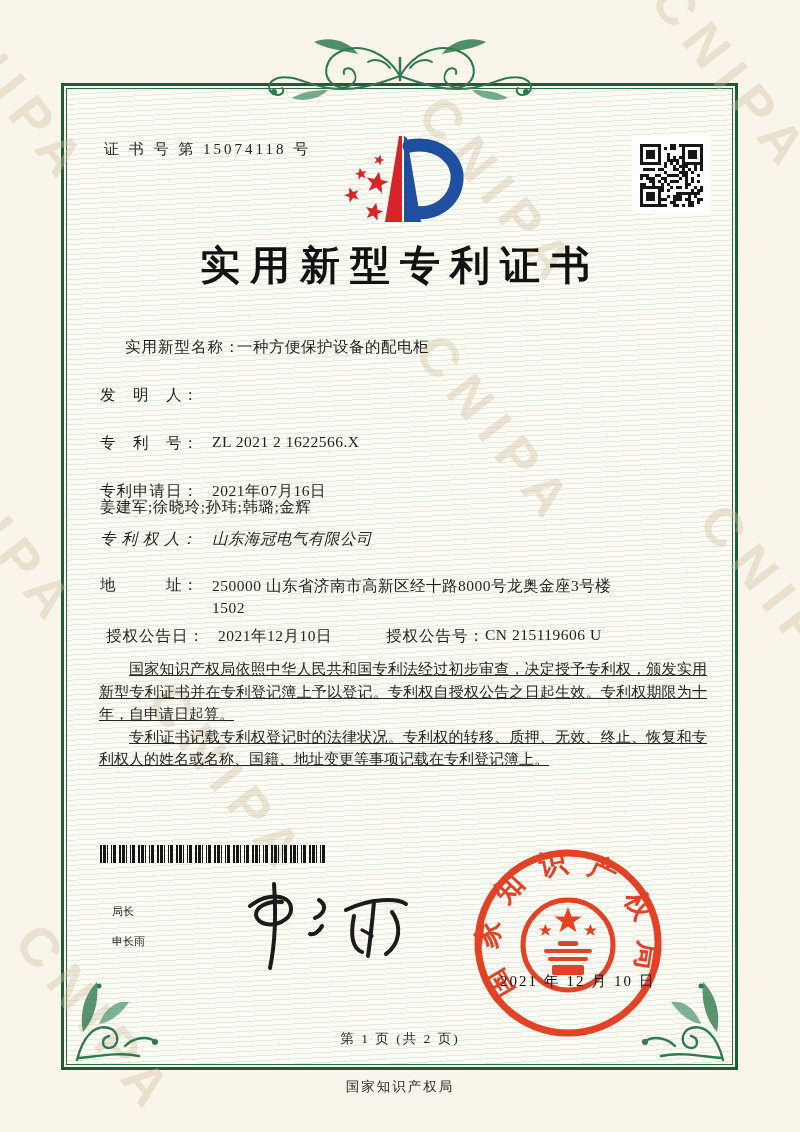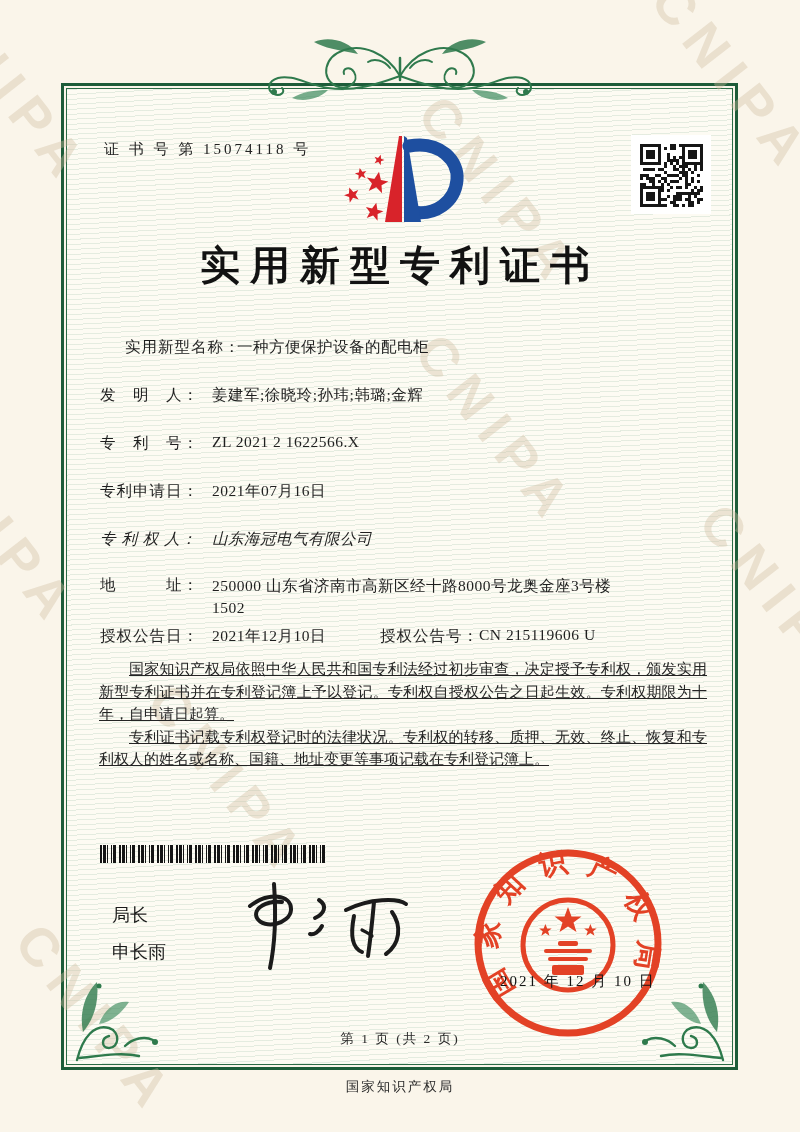--- a/index.html
+++ b/index.html
@@ -58,24 +58,24 @@
   .qr i{display:block;}
   .qr i.d{background:#161616;}
   .title{
     position:absolute;left:0;top:238px;width:800px;
     text-align:center;font-size:40px;font-weight:bold;
     letter-spacing:10px;color:#121212;
   }
   .row{position:absolute;left:100px;display:flex;font-size:15.5px;color:#1f1f1f;}
   .row .lab{width:112px;flex:0 0 112px;letter-spacing:1px;white-space:nowrap;}
   .row .val{letter-spacing:0.5px;}
-  .r0{top:337px;margin-left:25px;}.r1{top:385px;}.r2{top:433px;}.r3{top:481px;}.r4{top:529px;font-style:italic;}
+  .r0{top:337px;margin-left:25px;}.r1{top:385px;flex-direction:column;}.r2{top:433px;}.r3{top:481px;}.r4{top:529px;font-style:italic;}
   .r-addr{top:575px;}
   .r-addr .val{max-width:460px;line-height:22px;}
-  .r-grant{top:626px;}
+  .r-grant{top:626px;margin-left:6px;}
   .grant2{margin-left:54px;display:flex;}
   .grant2 .lab2{letter-spacing:1px;white-space:nowrap;}
   .paras{
     position:absolute;left:99px;top:658px;width:608px;
     font-size:15px;line-height:22.5px;color:#242424;
     text-align:justify;
     text-decoration:underline;
   }
   .paras p{margin:0;text-indent:2em;}
   .paras p + p{}
@@ -85,21 +85,21 @@
       repeating-linear-gradient(90deg,
         #151515 0 2px, transparent 2px 3px,
         #151515 3px 6px, transparent 6px 7px,
         #151515 7px 8px, transparent 8px 11px,
         #151515 11px 12px, transparent 12px 13px,
         #151515 13px 16px, transparent 16px 19px);
   }
   .signer{
     position:absolute;left:112px;top:906px;
     font-family:"Liberation Sans","DejaVu Sans",sans-serif;
-    font-size:18px;color:#1a1a1a;line-height:1;
+    font-size:11px;color:#1a1a1a;line-height:1;
   }
   .signer div+div{margin-top:19px;}
   .signature{position:absolute;left:222px;top:872px;width:215px;height:110px;}
   .seal{position:absolute;left:468px;top:843px;width:200px;height:200px;opacity:0.93;}
   .seal-date{
     position:absolute;left:500px;top:972px;width:170px;
     font-size:15px;letter-spacing:2px;color:#141414;
     white-space:nowrap;
   }
   .page-info{

